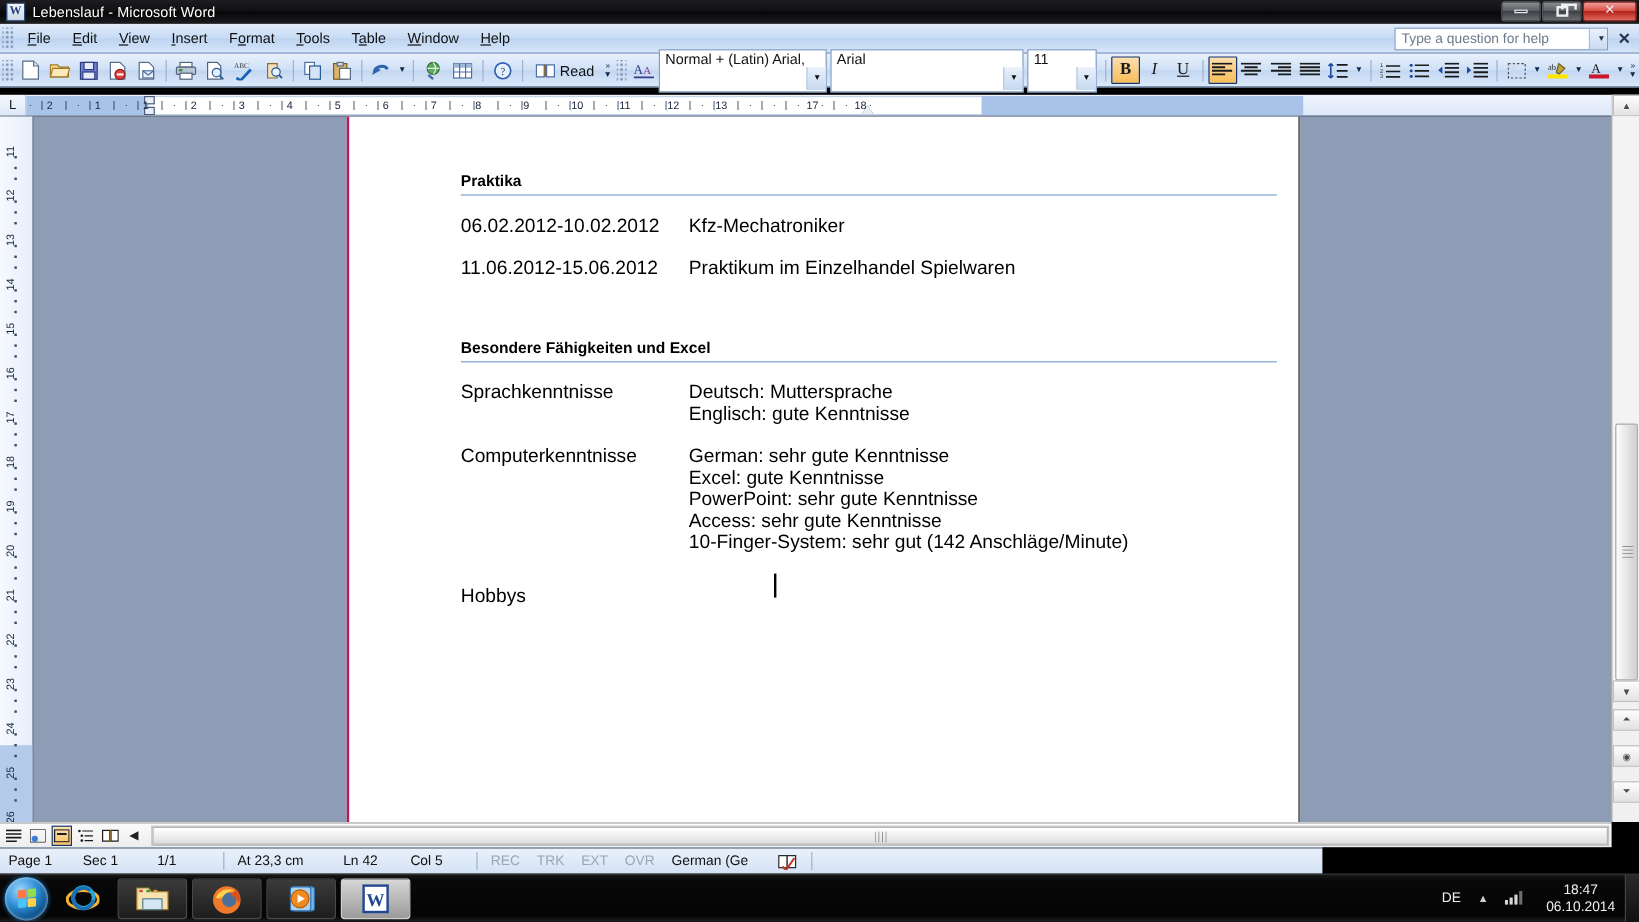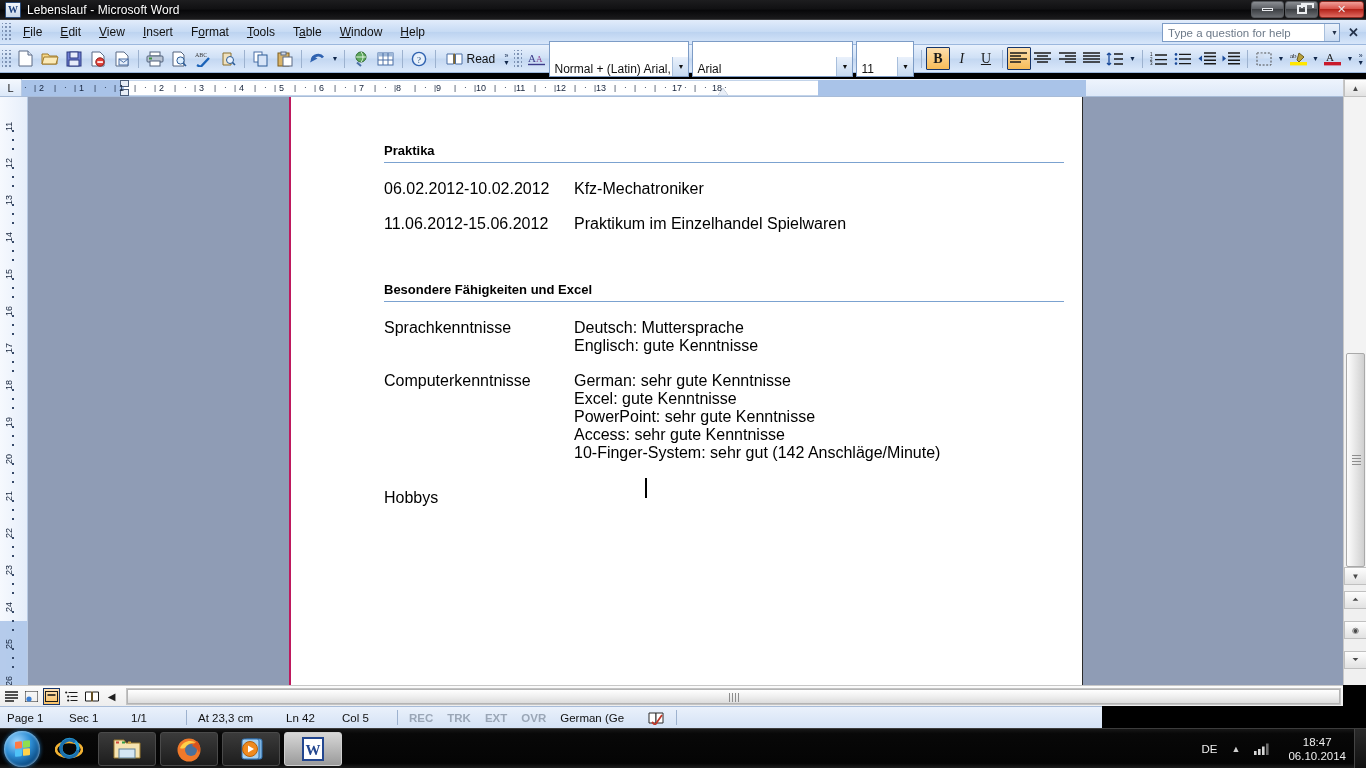--- a/index.html
+++ b/index.html
@@ -69,22 +69,22 @@
   .toolbar {
     position:absolute; left:0; top:45px; width:1366px; height:28px;
     background: linear-gradient(to bottom,#e9f1fc 0%, #cfe0f6 48%, #c3d7f1 52%, #dce9fb 100%);
     border-bottom:1px solid #9bb7dd;
     display:flex; align-items:center;
   }
   .tbtn { width:23px; height:22px; margin:0 1px; display:flex; align-items:center; justify-content:center;
           border:1px solid transparent; border-radius:2px; }
   .sep { width:1px; height:18px; margin:0 4px; background:#9db2cf; }
   .readbtn { display:flex; align-items:center; gap:4px; padding:0 6px; height:22px; font-size:12px; color:#111; }
-  .combo { height:36px; background:#fff; border:1px solid #7d9cc6; display:flex; align-items:flex-end;
-           font-size:12px; color:#111; margin-right:3px; }
+  .combo { height:36px; background:#fff; border:1px solid #7d9cc6; display:flex; align-items:flex-start;
+           font-size:12px; color:#111; margin-right:3px;flex-direction:column; }
   .combo .txt { padding-left:4px; white-space:nowrap; overflow:hidden; }
   .combo .arr { margin-left:auto; width:16px; height:19px; background:linear-gradient(to bottom,#eaf1fb,#c5d9f1);
     border-left:1px solid #a8bfdc; display:flex; align-items:center; justify-content:center; font-size:7px;}
   .fmtbtn { width:25px; height:23px; display:flex; align-items:center; justify-content:center;
             border:1px solid transparent; border-radius:1px; font-size:14px; color:#1a1a1a; }
   .fmtbtn.on { background:linear-gradient(to bottom,#fddfae,#f7bc58); border:1px solid #16356b; }
   .ovf { width:11px; height:22px; display:flex; flex-direction:column; align-items:center; justify-content:center;
          font-size:7px; color:#10264a; }
 
   
@@ -161,21 +161,21 @@
             background-image: linear-gradient(to right,#8d8d8d 1px, transparent 1px); background-size:3px 100%; }
 
   
   .statusbar {
     position:absolute; left:0; top:706px; width:1102px; height:22px;
     background: linear-gradient(to bottom,#eaf1fb,#d4e2f5);
     border-top:1px solid #a8bcd8; display:flex; align-items:center; font-size:11.5px; color:#101010;
   }
   .sfield { padding:0 7px; height:16px; display:flex; align-items:center; }
   .sdiv { width:1px; height:15px; background:#9db2cf; margin:0 4px; }
-  .dim { color:#9aa6b6;font-weight:bold; }
+  .dim { color:#9aa6b6; }
 
   
   .taskbar {
     position:absolute; left:0; top:728px; width:1366px; height:40px;
     background: linear-gradient(to bottom,#171717 0%,#080808 12%,#040404 88%,#1d1d1d 100%);
     border-top:1px solid #3c3c3c; display:flex; align-items:center;
   }
   .startorb {
     width:36px; height:36px; margin-left:4px; border-radius:50%;
     background: radial-gradient(circle at 36% 30%, #9fd7ff 0%, #2f8fd6 40%, #0c4d86 72%, #06314f 100%);

